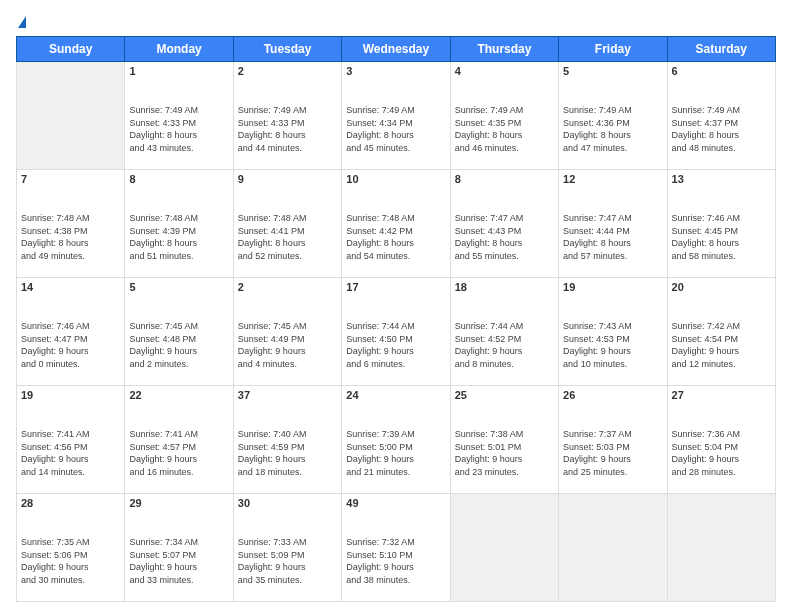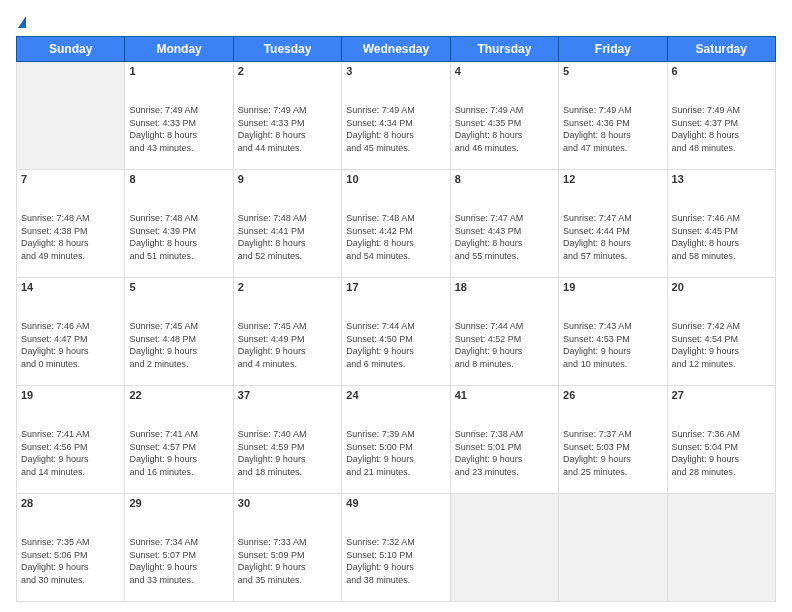--- a/index.html
+++ b/index.html
@@ -227,21 +227,21 @@
           </td>
           <td>
             <div class="day-num">37</div>
             <div class="day-info">Sunrise: 7:40 AM<br>Sunset: 4:59 PM<br>Daylight: 9 hours<br>and 18 minutes.</div>
           </td>
           <td>
             <div class="day-num">24</div>
             <div class="day-info">Sunrise: 7:39 AM<br>Sunset: 5:00 PM<br>Daylight: 9 hours<br>and 21 minutes.</div>
           </td>
           <td>
-            <div class="day-num">41</div>
+            <div class="day-num">25</div>
             <div class="day-info">Sunrise: 7:38 AM<br>Sunset: 5:01 PM<br>Daylight: 9 hours<br>and 23 minutes.</div>
           </td>
           <td>
             <div class="day-num">26</div>
             <div class="day-info">Sunrise: 7:37 AM<br>Sunset: 5:03 PM<br>Daylight: 9 hours<br>and 25 minutes.</div>
           </td>
           <td>
             <div class="day-num">27</div>
             <div class="day-info">Sunrise: 7:36 AM<br>Sunset: 5:04 PM<br>Daylight: 9 hours<br>and 28 minutes.</div>
           </td>

